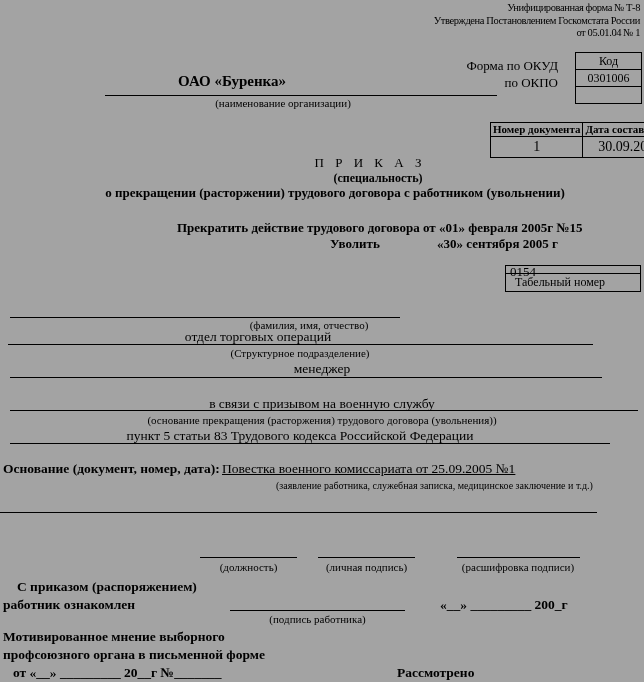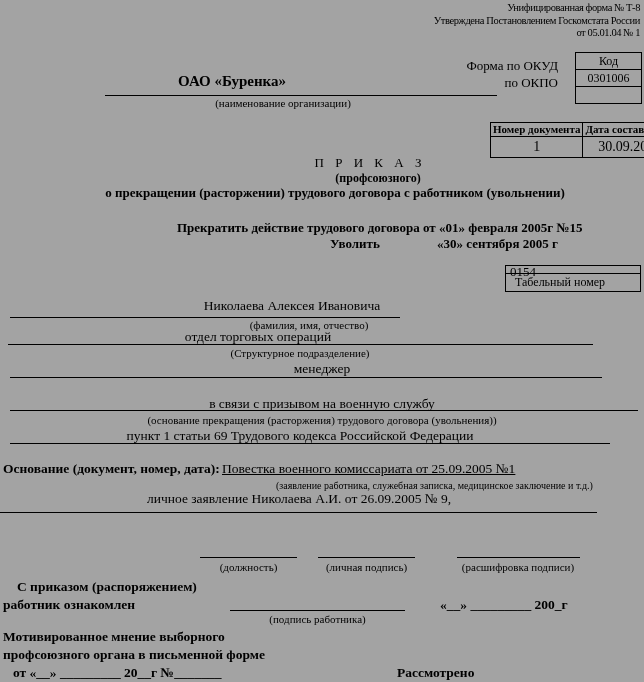--- a/index.html
+++ b/index.html
@@ -62,55 +62,53 @@
       <th style="width:80px;">Дата составления</th>
     </tr>
     <tr>
       <td>1</td>
       <td>30.09.2005</td>
     </tr>
   </tbody>
     </table>
 
   <div class="abs c" style="left:370px;top:155px;font-size:13px;letter-spacing:4px;">П Р И К А З</div>
-  <div class="abs c b" style="left:378px;top:171px;font-size:12px;">(профсоюзного)</div>
+  <div class="abs c b" style="left:378px;top:171px;font-size:12px;">(специальность)</div>
   <div class="abs c b" style="left:335px;top:185px;font-size:13px;">о прекращении (расторжении) трудового договора с работником (увольнении)</div>
 
   <div class="abs b" style="left:177px;top:220px;">Прекратить действие трудового договора от «01» февраля 2005г   №15</div>
   <div class="abs b" style="left:330px;top:236px;">Уволить</div>
   <div class="abs b" style="left:437px;top:236px;">«30»  сентября 2005 г</div>
 
   <div class="pers-box">
     <div class="inner-line"></div>
     <div class="pers-label">Табельный номер</div>
     <div class="pers-value">0154</div>
   </div>
 
-  <div class="abs c" style="left:292px;top:298px;font-size:13.5px;">Николаева Алексея Ивановича</div>
   <div class="line" style="left:10px;width:390px;top:317px;"></div>
   <div class="abs c cap" style="left:285px;top:319px;padding-left:48px;">(фамилия, имя, отчество)</div>
 
   <div class="abs c" style="left:258px;top:329px;font-size:13.5px;">отдел торговых операций</div>
   <div class="line" style="left:8px;width:585px;top:344px;"></div>
   <div class="abs c cap" style="left:300px;top:347px;">(Структурное подразделение)</div>
 
   <div class="abs c" style="left:322px;top:361px;font-size:13.5px;">менеджер</div>
   <div class="line" style="left:10px;width:592px;top:377px;"></div>
 
   <div class="abs c" style="left:322px;top:396px;font-size:13.5px;">в связи с призывом на военную службу</div>
   <div class="line" style="left:10px;width:628px;top:410px;"></div>
   <div class="abs c cap" style="left:322px;top:414px;">(основание прекращения (расторжения) трудового договора (увольнения))</div>
 
-  <div class="abs c" style="left:300px;top:428px;font-size:13.5px;">пункт 1 статьи 69 Трудового кодекса Российской Федерации</div>
+  <div class="abs c" style="left:300px;top:428px;font-size:13.5px;">пункт 5 статьи 83 Трудового кодекса Российской Федерации</div>
   <div class="line" style="left:10px;width:600px;top:443px;"></div>
 
   <div class="abs b" style="left:3px;top:461px;font-size:13.5px;">Основание (документ, номер, дата):</div>
   <div class="abs u" style="left:222px;top:461px;font-size:13.5px;">Повестка военного комиссариата от 25.09.2005 №1</div>
   <div class="abs" style="left:276px;top:480px;font-size:10px;">(заявление работника, служебная записка, медицинское заключение и т.д.)</div>
-  <div class="abs" style="left:147px;top:491px;font-size:13.5px;">личное заявление Николаева А.И. от 26.09.2005 № 9,</div>
   <div class="line" style="left:0px;width:597px;top:512px;"></div>
 
   <div class="line" style="left:200px;width:97px;top:557px;"></div>
   <div class="line" style="left:318px;width:97px;top:557px;"></div>
   <div class="line" style="left:457px;width:123px;top:557px;"></div>
   <div class="abs cap" style="left:200px;width:97px;top:561px;text-align:center;">(должность)</div>
   <div class="abs cap" style="left:310px;width:113px;top:561px;text-align:center;">(личная подпись)</div>
   <div class="abs cap" style="left:448px;width:140px;top:561px;text-align:center;">(расшифровка подписи)</div>
 
   <div class="abs b" style="left:17px;top:579px;font-size:13.5px;">С приказом (распоряжением)</div>

